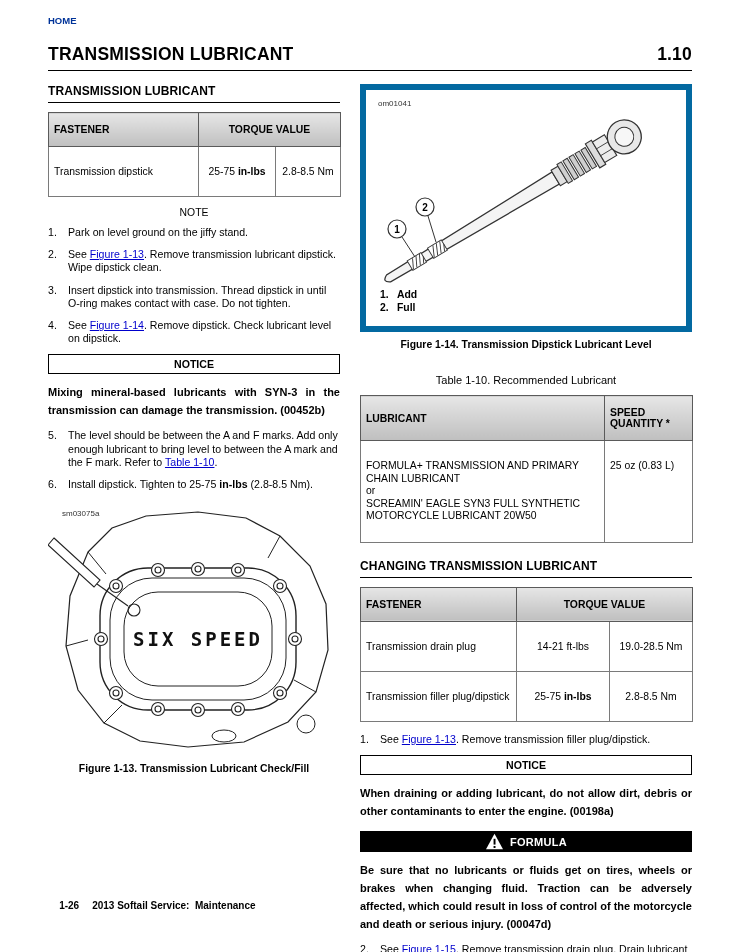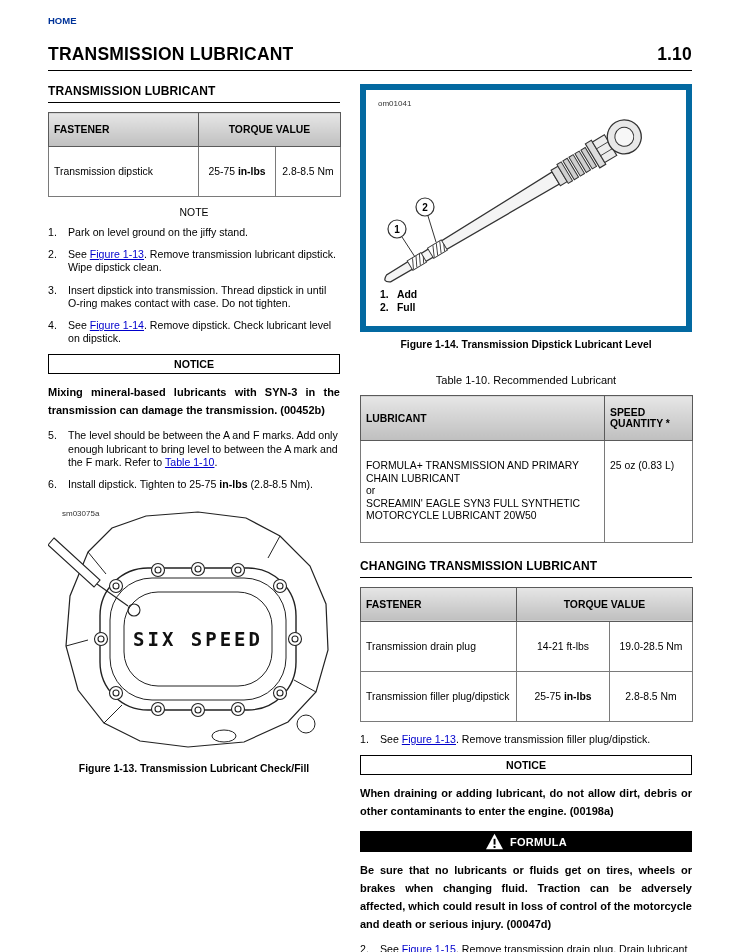--- a/index.html
+++ b/index.html
@@ -330,14 +330,17 @@
         <span class="step-body"><span>See </span><a class="xref">Figure 1-15</a><span>. Remove transmission drain plug. Drain lubricant into a suitable container.</span></span>
       </div>
       <div class="step">
         <span class="step-num">3.</span>
         <span class="step-body">Clean and inspect drain plug and O-ring.</span>
       </div>
 
     </div>
   </div>
 
+  <div class="footer">
+    <span>1-26</span><span class="ft-title">2013 Softail Service:  Maintenance</span>
+  </div>
 
 </div>
 
 </body></html>

